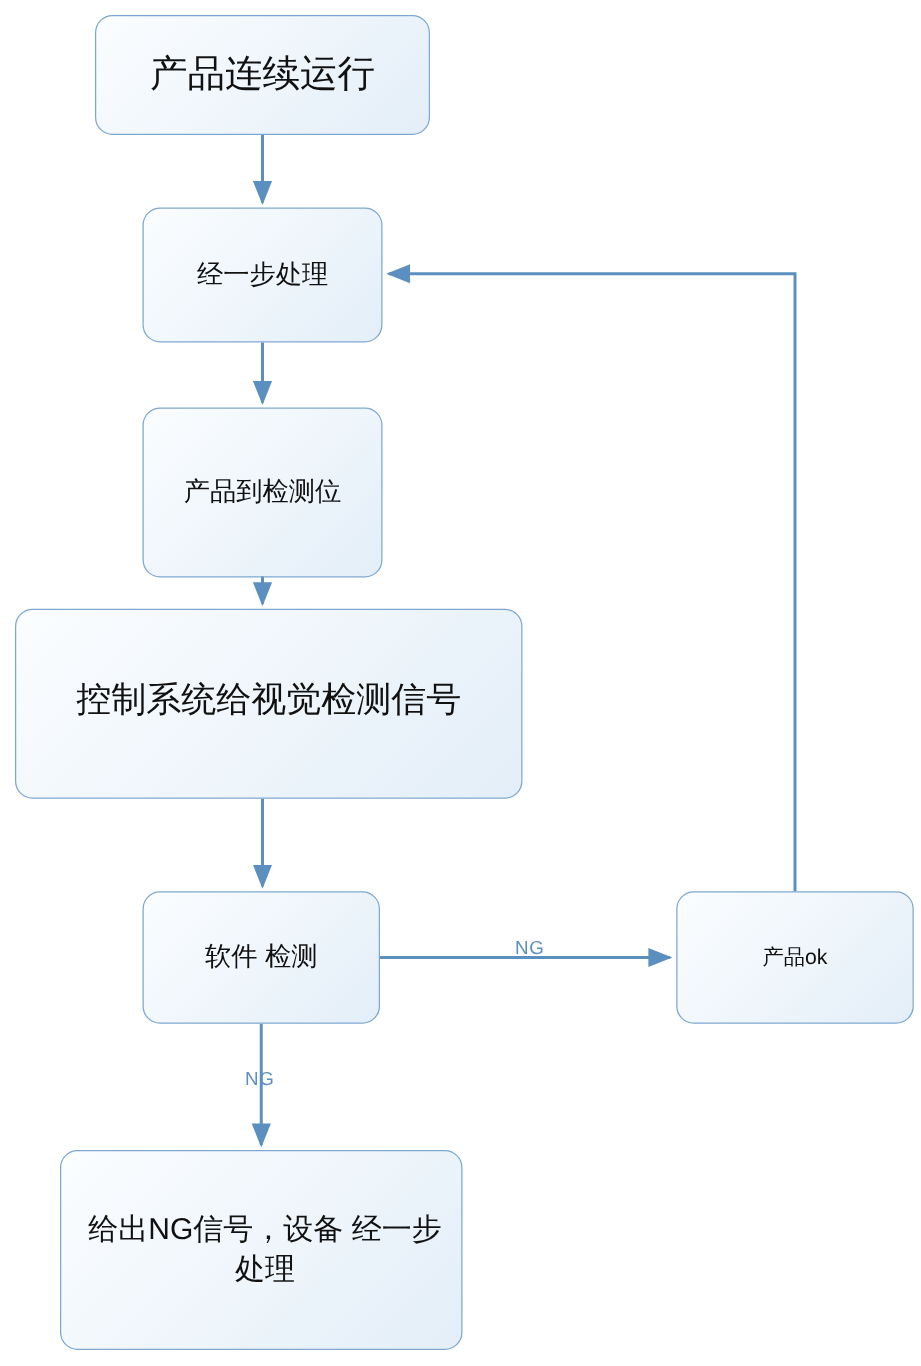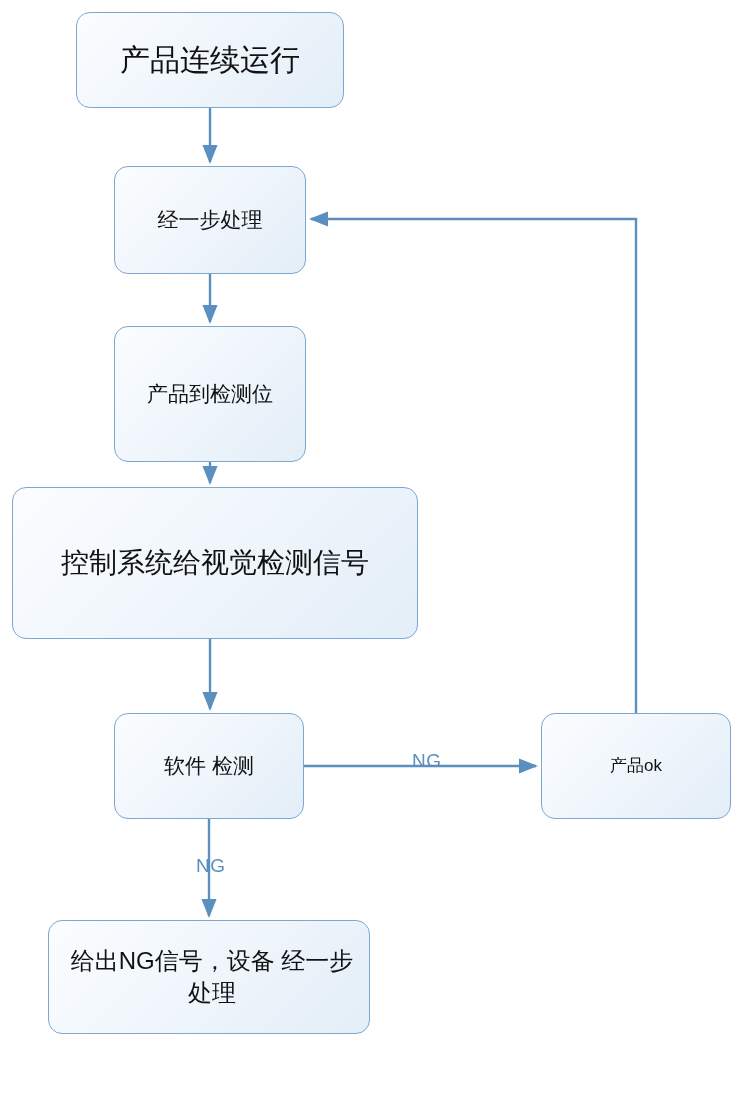--- a/index.html
+++ b/index.html
@@ -29,21 +29,21 @@
     line-height: 1.35;
     padding: 4px 10px;
   }
   .node span {
     display: block;
     width: 100%;
   }
   .edge-label {
     position: absolute;
     color: #5b8fc0;
-    font-size: 19px;
+    font-size: 15px;
     font-family: "Liberation Sans", sans-serif;
     letter-spacing: 0.5px;
   }
   svg.wires {
     position: absolute;
     left: 0;
     top: 0;
     width: 737px;
     height: 1093px;
     pointer-events: none;
@@ -81,32 +81,32 @@
   </div>
 
   <div class="node" style="left:114px; top:166px; width:192px; height:108px; font-size:21px;">
     <span>经一步处理</span>
   </div>
 
   <div class="node" style="left:114px; top:326px; width:192px; height:136px; font-size:21px;justify-content:flex-end;">
     <span>产品到检测位</span>
   </div>
 
-  <div class="node" style="left:12px; top:487px; width:406px; height:152px; font-size:28px;">
+  <div class="node" style="left:12px; top:487px; width:406px; height:152px; font-size:28px;font-family:Liberation Mono, monospace;">
     <span>控制系统给视觉检测信号</span>
   </div>
 
   <div class="node" style="left:114px; top:713px; width:190px; height:106px; font-size:21px;">
     <span>软件 检测</span>
   </div>
 
   <div class="node" style="left:541px; top:713px; width:190px; height:106px; font-size:17px;">
     <span>产品ok</span>
   </div>
 
-  <div class="node" style="left:48px; top:920px; width:322px; height:114px; font-size:24px;padding-left:16px;">
+  <div class="node" style="left:48px; top:920px; width:322px; height:160px; font-size:24px;padding-left:16px;">
     <span>给出NG信号，设备 经一步处理</span>
   </div>
 
   <div class="edge-label" style="left:412px; top:750px;">NG</div>
   <div class="edge-label" style="left:196px; top:855px;">NG</div>
 
 </div>
 
 </body></html>

